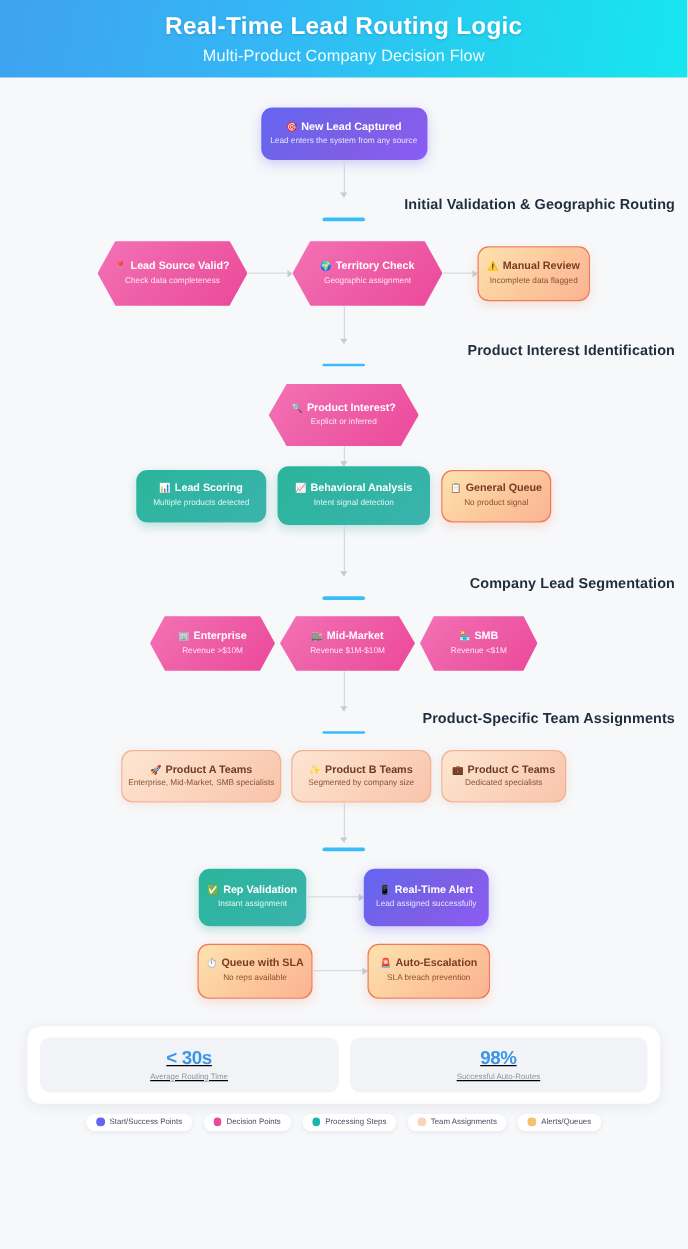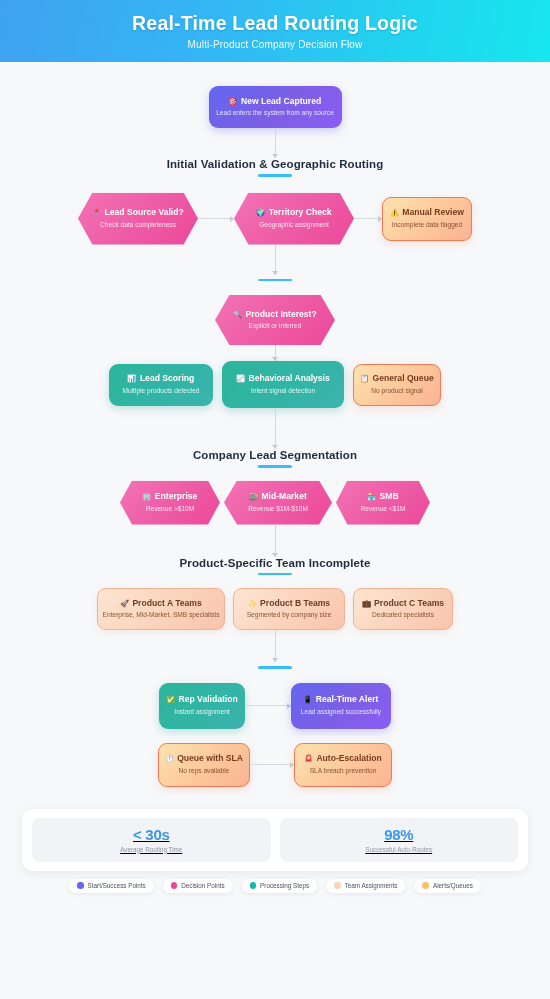--- a/index.html
+++ b/index.html
@@ -22,30 +22,30 @@
   }
   .header h1 {
     color:#ffffff;
     font-size:19.5px;
     font-weight:bold;
     letter-spacing:.2px;
     text-shadow:0 1px 2px rgba(0,60,100,.22);
   }
   .header .sub {
     color:#ecfdff;
-    font-size:10px;
+    font-size:13px;
     margin-top:4px;
     letter-spacing:.15px;
   }
 
   
   .flow { flex:1; position:relative; padding:0 10px; }
 
   .sect-title {
-    text-align:center;
+    text-align:right;
     font-size:11.5px;
     font-weight:bold;
     color:#1f2d3d;
     letter-spacing:.1px;
   }
   .sect-rule {
     width:34px; height:2.5px; border-radius:2px;
     background:#38bdf8;
     margin:4px auto 0;
   }
@@ -204,20 +204,21 @@
         <div class="t">
           <span class="ico">⚠️</span>
           <span>Manual Review</span>
         </div>
         <div class="d">Incomplete data flagged</div>
       </div>
     </div>
 
     <div class="vconn" style="height:30px"></div>
 
+    <div class="sect-title">Product Interest Identification</div>
     <div class="sect-rule"></div>
 
     <div class="row" style="margin-top:14px">
       <div class="node hex" style="width:120px;height:50px">
         <div class="t">
           <span class="ico">🔍</span>
           <span>Product Interest?</span>
         </div>
         <div class="d">Explicit or inferred</div>
       </div>
@@ -273,21 +274,21 @@
         <div class="t">
           <span class="ico">🏪</span>
           <span>SMB</span>
         </div>
         <div class="d">Revenue &lt;$1M</div>
       </div>
     </div>
 
     <div class="vconn" style="height:32px"></div>
 
-    <div class="sect-title">Product-Specific Team Incomplete</div>
+    <div class="sect-title">Product-Specific Team Assignments</div>
     <div class="sect-rule"></div>
 
     <div class="row" style="margin-top:13px;gap:8px">
       <div class="node n-peach" style="width:128px;height:42px">
         <div class="t">
           <span class="ico">🚀</span>
           <span>Product A Teams</span>
         </div>
         <div class="d">Enterprise, Mid-Market, SMB specialists</div>
       </div>

